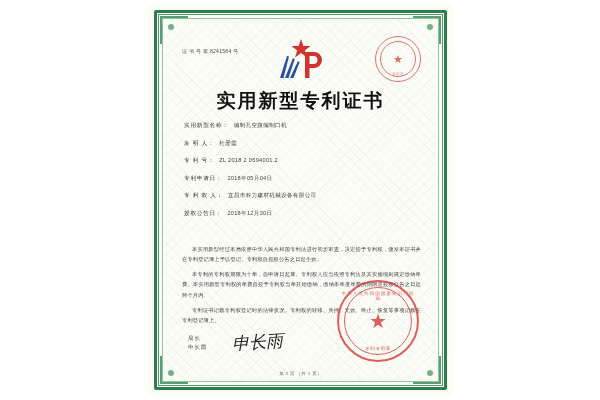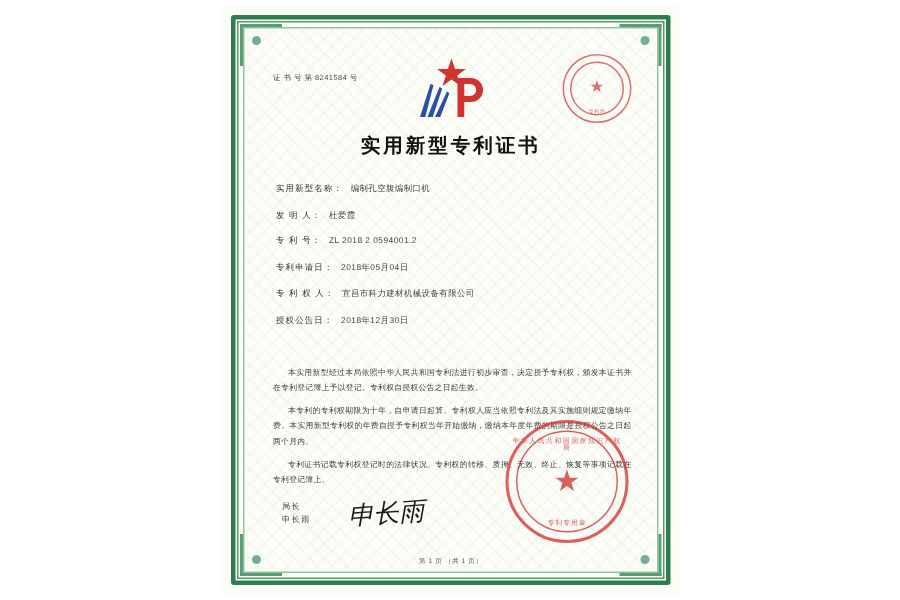--- a/index.html
+++ b/index.html
@@ -149,21 +149,21 @@
     color: #d23c3c;
     letter-spacing: 0.4px;
   }
 
   .cert-title {
     position: absolute;
     left: 0;
     right: 0;
     top: 84px;
     text-align: center;
-    font-size: 13px;
+    font-size: 19px;
     font-weight: bold;
     color: #111111;
     letter-spacing: 2px;
     font-family: "DejaVu Sans", sans-serif;
   }
 
   .fields {
     position: absolute;
     left: 36px;
     top: 118px;

